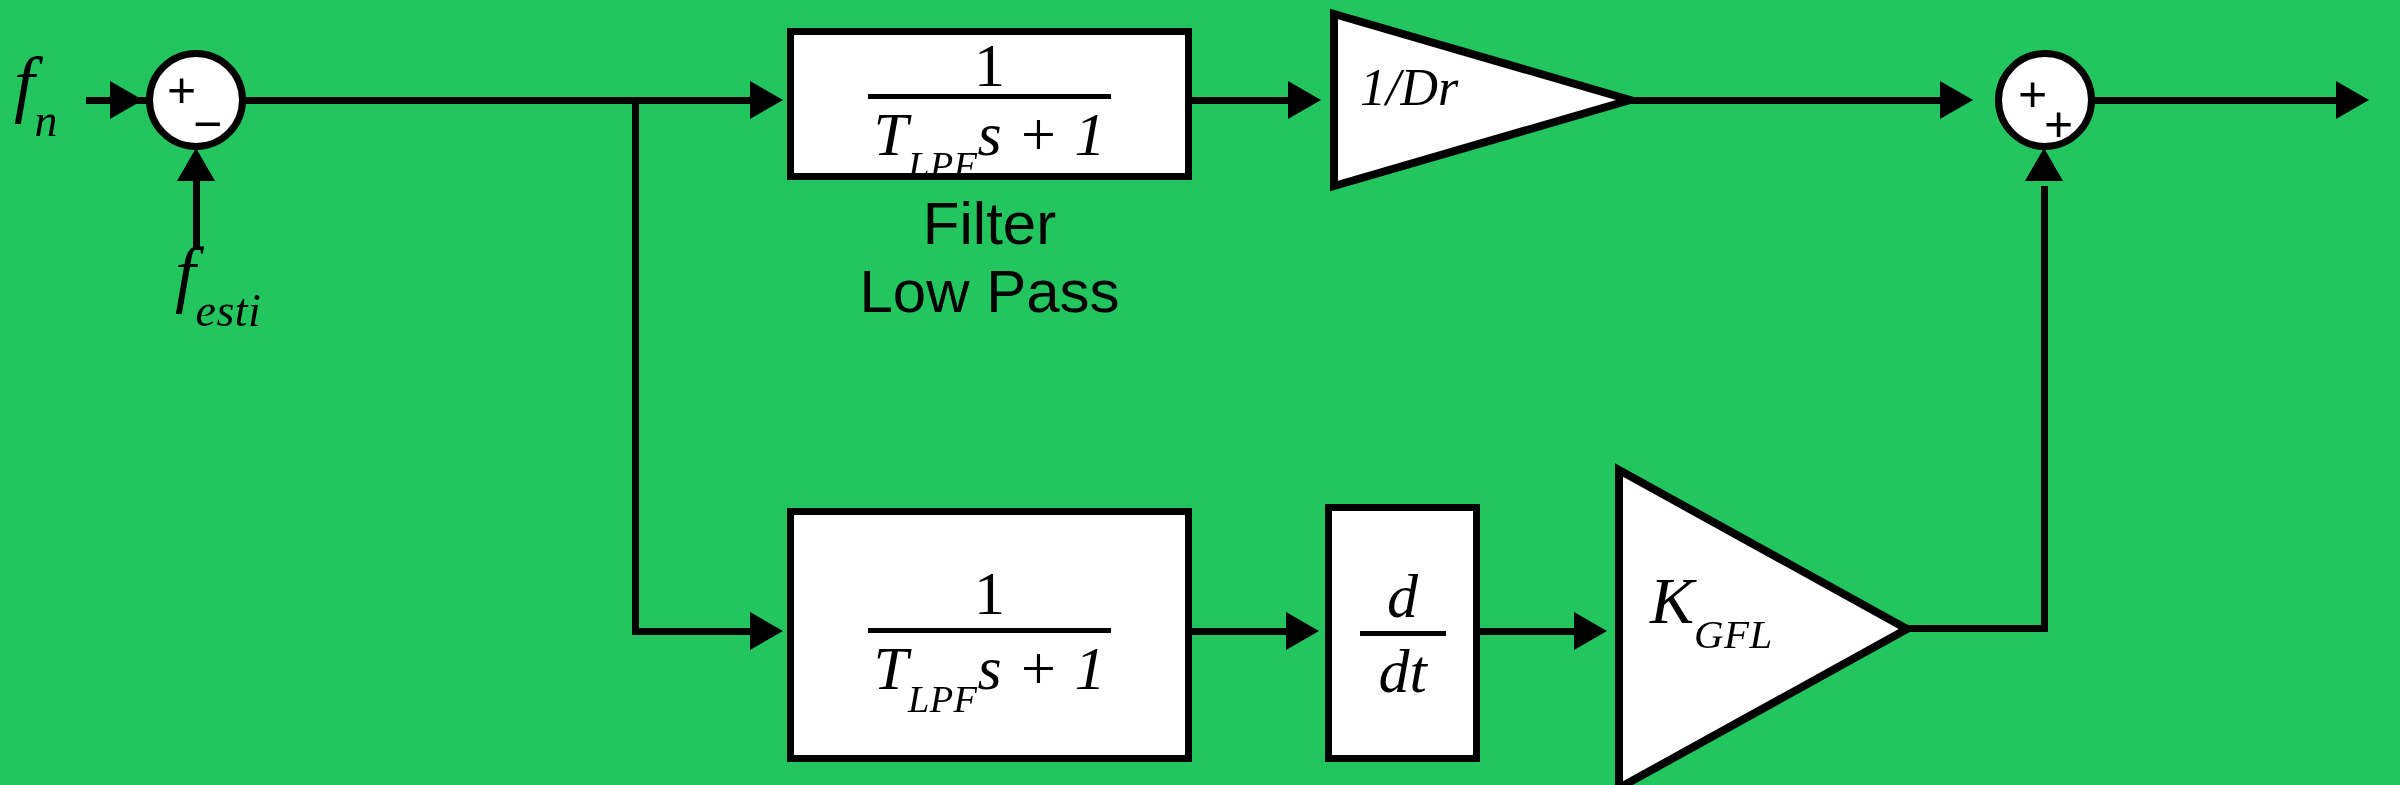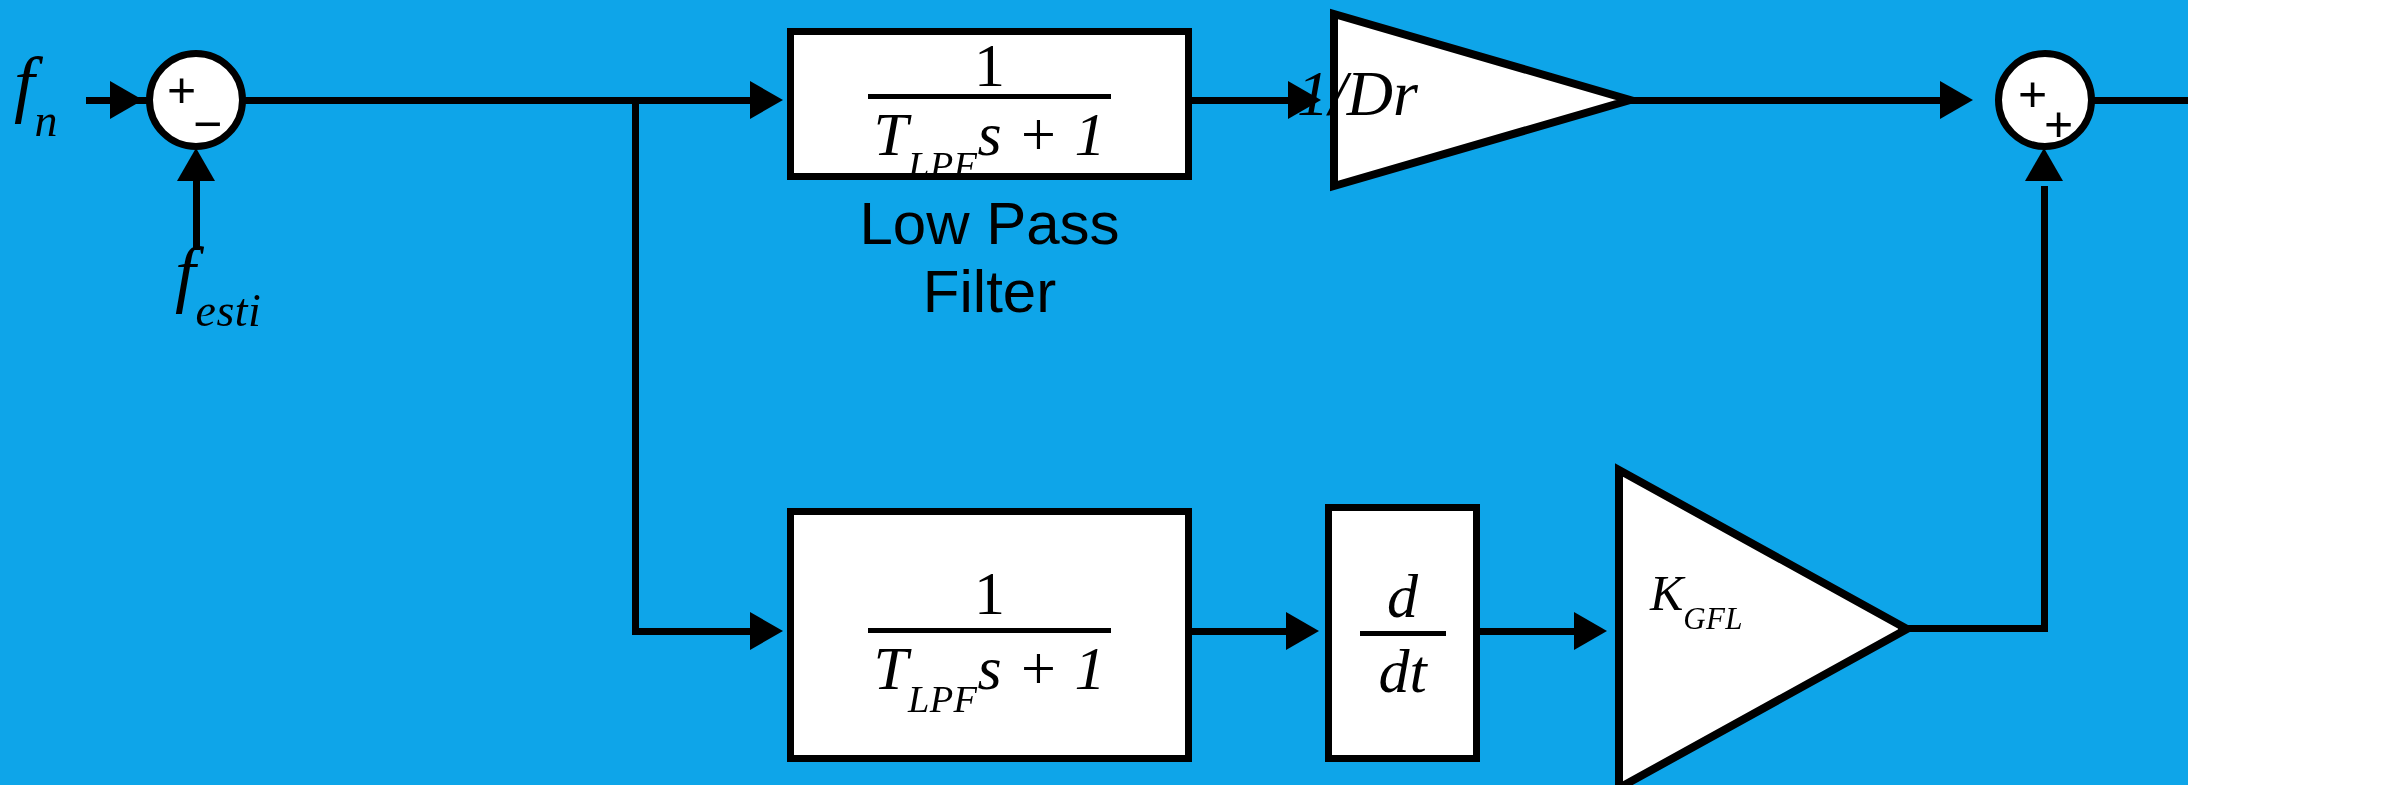--- a/index.html
+++ b/index.html
@@ -3,23 +3,23 @@
 <meta charset="utf-8">
 <title>GFL Droop and Inertia Control Block Diagram</title>
 <style>
   html, body {
     margin: 0;
     padding: 0;
     background: #ffffff;
   }
   #stage {
     position: relative;
-    width: 2188px;
+    width: 2400px;
     height: 785px;
-    background: #0ea5e9;
+    background: #22c55e;
     overflow: hidden;
     font-family: "Liberation Serif", serif;
   }
   .lbl {
     position: absolute;
     color: #000;
     white-space: nowrap;
     line-height: 1;
   }
   .math {
@@ -185,23 +185,23 @@
     display: block;
     overflow: visible;
   }
   .tri-lbl {
     position: absolute;
     color: #000;
     white-space: nowrap;
     line-height: 1;
   }
   #tri-dr { left: 1330px; top: 10px; }
-  #tri-dr-lbl { left: 1297px; top: 62px; font-size: 64px; }
+  #tri-dr-lbl { left: 1360px; top: 62px; font-size: 52px; }
   #tri-kgfl { left: 1615px; top: 466px; }
-  #tri-kgfl-lbl { left: 1650px; top: 568px; font-size: 50px; }
+  #tri-kgfl-lbl { left: 1650px; top: 568px; font-size: 66px; }
 </style>
 </head>
 <body>
 
 <div id="stage">
 
   <div class="lbl math" id="lbl-fn"><span>f</span><span class="sub">n</span></div>
 
   <div class="wire-h" style="left:86px; top:97px; width:62px;"></div>
   <div class="arr arr-r" style="left:110px; top:81px;"></div>
@@ -224,22 +224,22 @@
 
   <div class="tfbox" id="box-lpf-top">
     <span class="frac">
       <span class="num up">1</span>
       <span class="bar"></span>
       <span class="den math"><span>T</span><span class="sub">LPF</span><span>s + 1</span></span>
     </span>
   </div>
 
   <div id="cap-lpf">
+    <div>Filter</div>
     <div>Low Pass</div>
-    <div>Filter</div>
   </div>
 
   <div class="wire-h" style="left:1192px; top:97px; width:110px;"></div>
   <div class="arr arr-r" style="left:1288px; top:81px;"></div>
 
   <div class="tri" id="tri-dr">
     <svg width="306" height="180" viewBox="0 0 306 180">
       <polygon points="4,4 4,176 300,90" fill="#ffffff" stroke="#000000" stroke-width="8" stroke-linejoin="miter"></polygon>
     </svg>
   </div>

